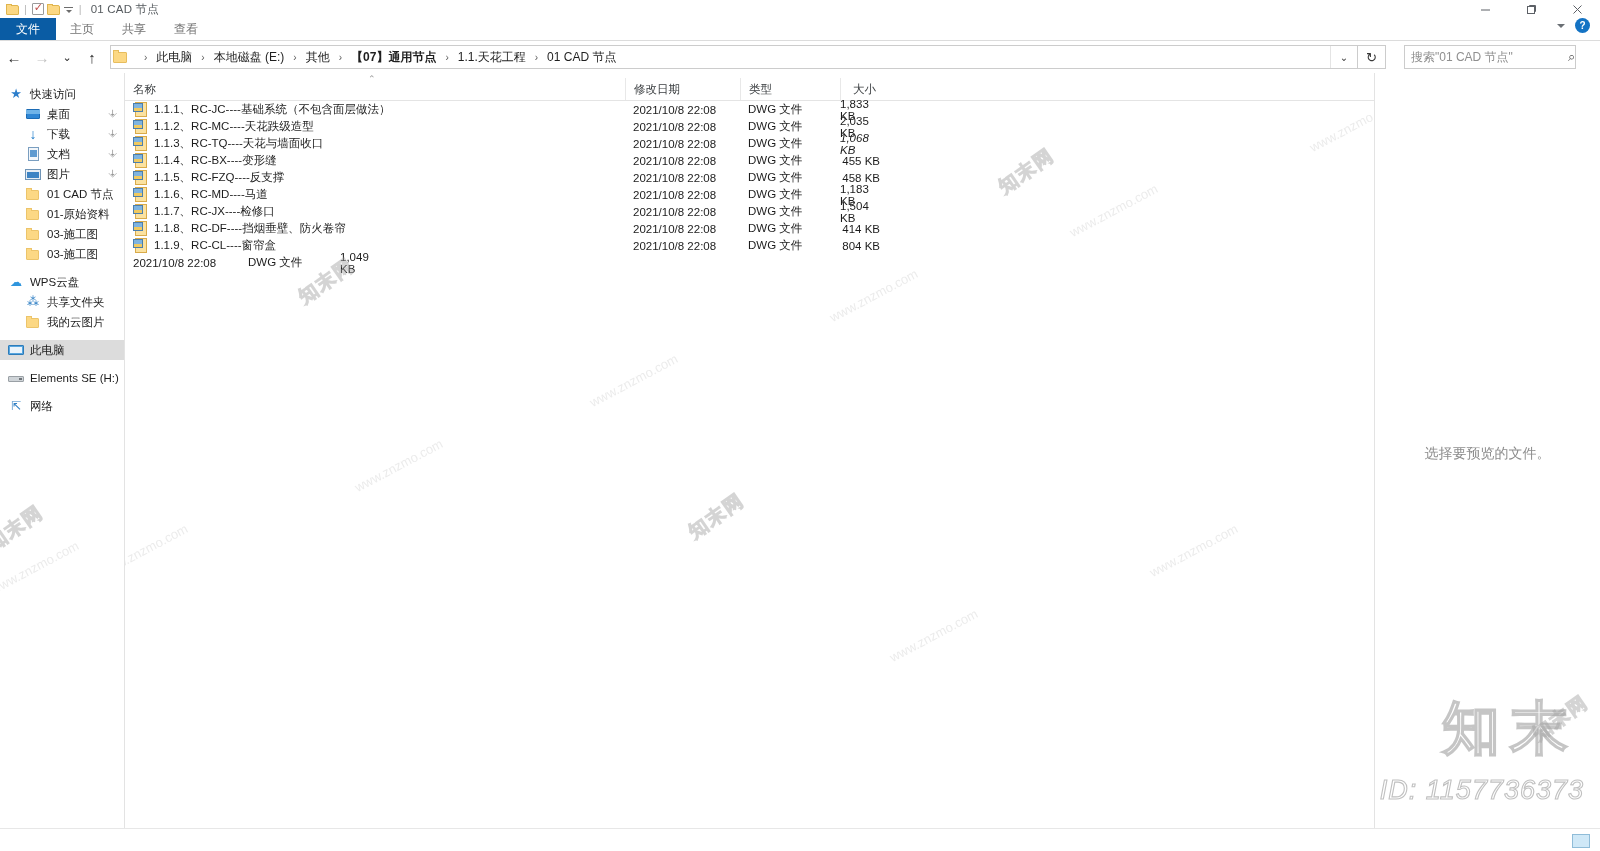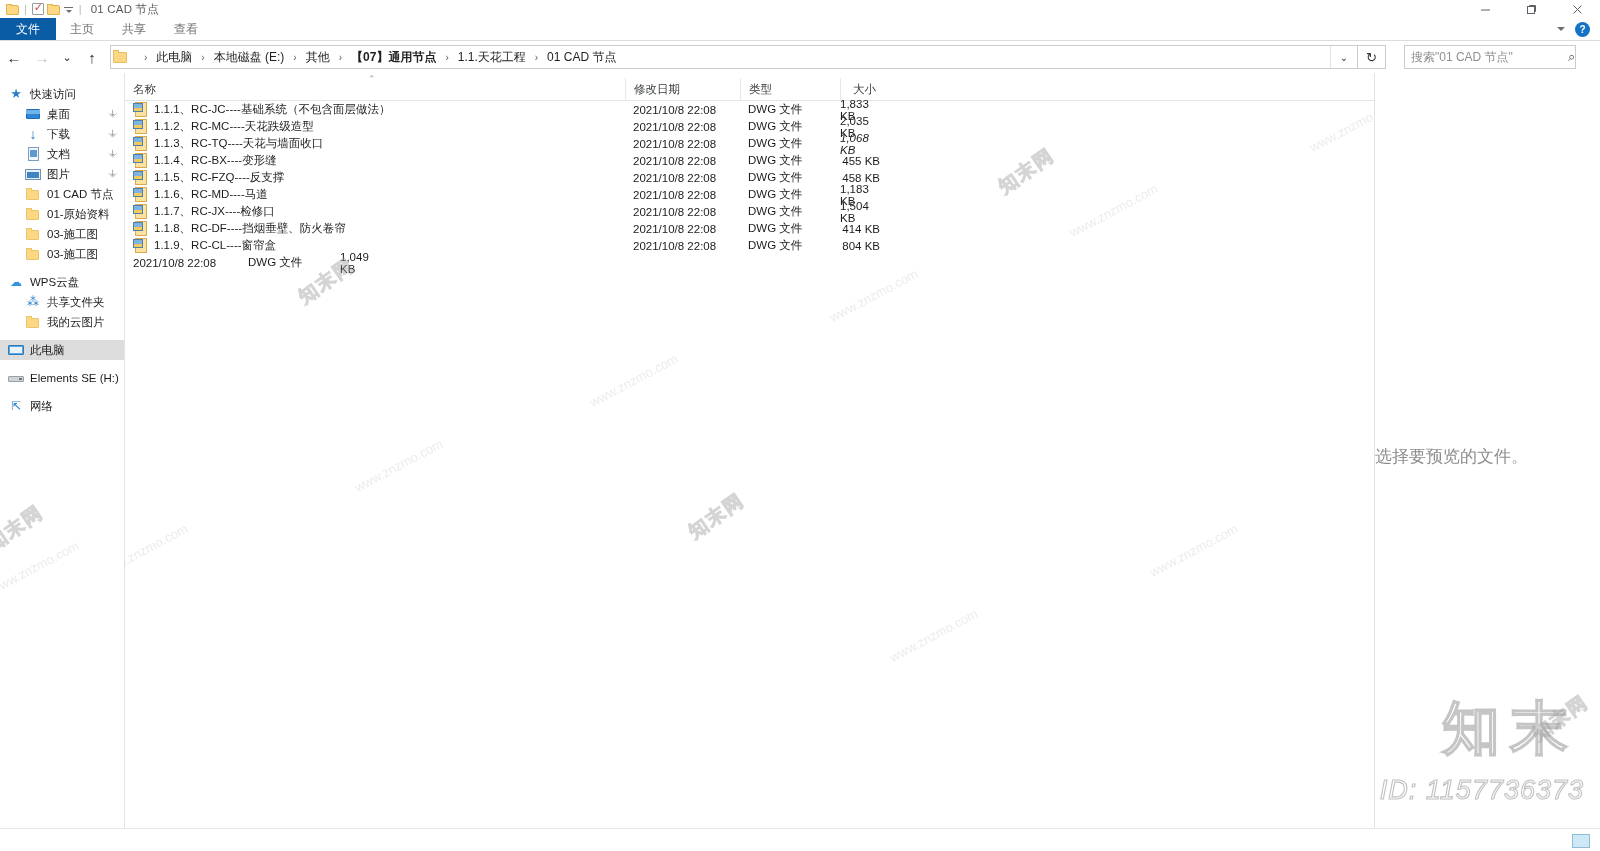--- a/index.html
+++ b/index.html
@@ -64,21 +64,21 @@
   }
   .wc {
     width: 46px; height: 18px; display: flex; align-items: center; justify-content: center;
     color: #5c6066; font-size: 12px; line-height: 1;
   }
   .wc svg { display: block; }
 
   
   .ribbon {
     position: absolute; left: 0; top: 18px; width: 1600px; height: 22px;
-    background: #ffffff; display: flex; align-items: center;
+    background: #ffffff; display: flex; align-items: flex-start;
     border-bottom: 1px solid #dcdcdc;
   }
   .rtab {
     display: flex; align-items: center; justify-content: center;
     font-size: 12px; color: #737373; padding: 0 14px; height: 22px;
     white-space: nowrap;
   }
   .rtab.file {
     background: #0a5ca4; color: #ffffff; padding: 0 16px;
   }
@@ -275,22 +275,22 @@
     content:""; position:absolute; left:0; bottom:0; width:100%; height:3px;
     background:#f0c95f;
   }
 
   
   .preview {
     width: 225px; flex: 0 0 225px; height: 755px;
     border-left: 1px solid #e3e3e3; position: relative; background: #ffffff;
   }
   .preview-msg {
-    position: absolute; left: 0; right: 0; top: 372px; text-align: left;
-    font-size: 17px; color: #8d8d8d;
+    position: absolute; left: 0; right: 0; top: 372px; text-align: center;
+    font-size: 14px; color: #8d8d8d;
   }
 
   
   .statusbar {
     position: absolute; left: 0; top: 828px; width: 1600px; height: 23px;
     background: #ffffff; border-top: 1px solid #e7e7e7;
     display: flex; align-items: center; justify-content: flex-end;
   }
   .viewtoggle { display: flex; align-items: center; gap: 6px; padding-right: 10px; }
   .vt-btn {

